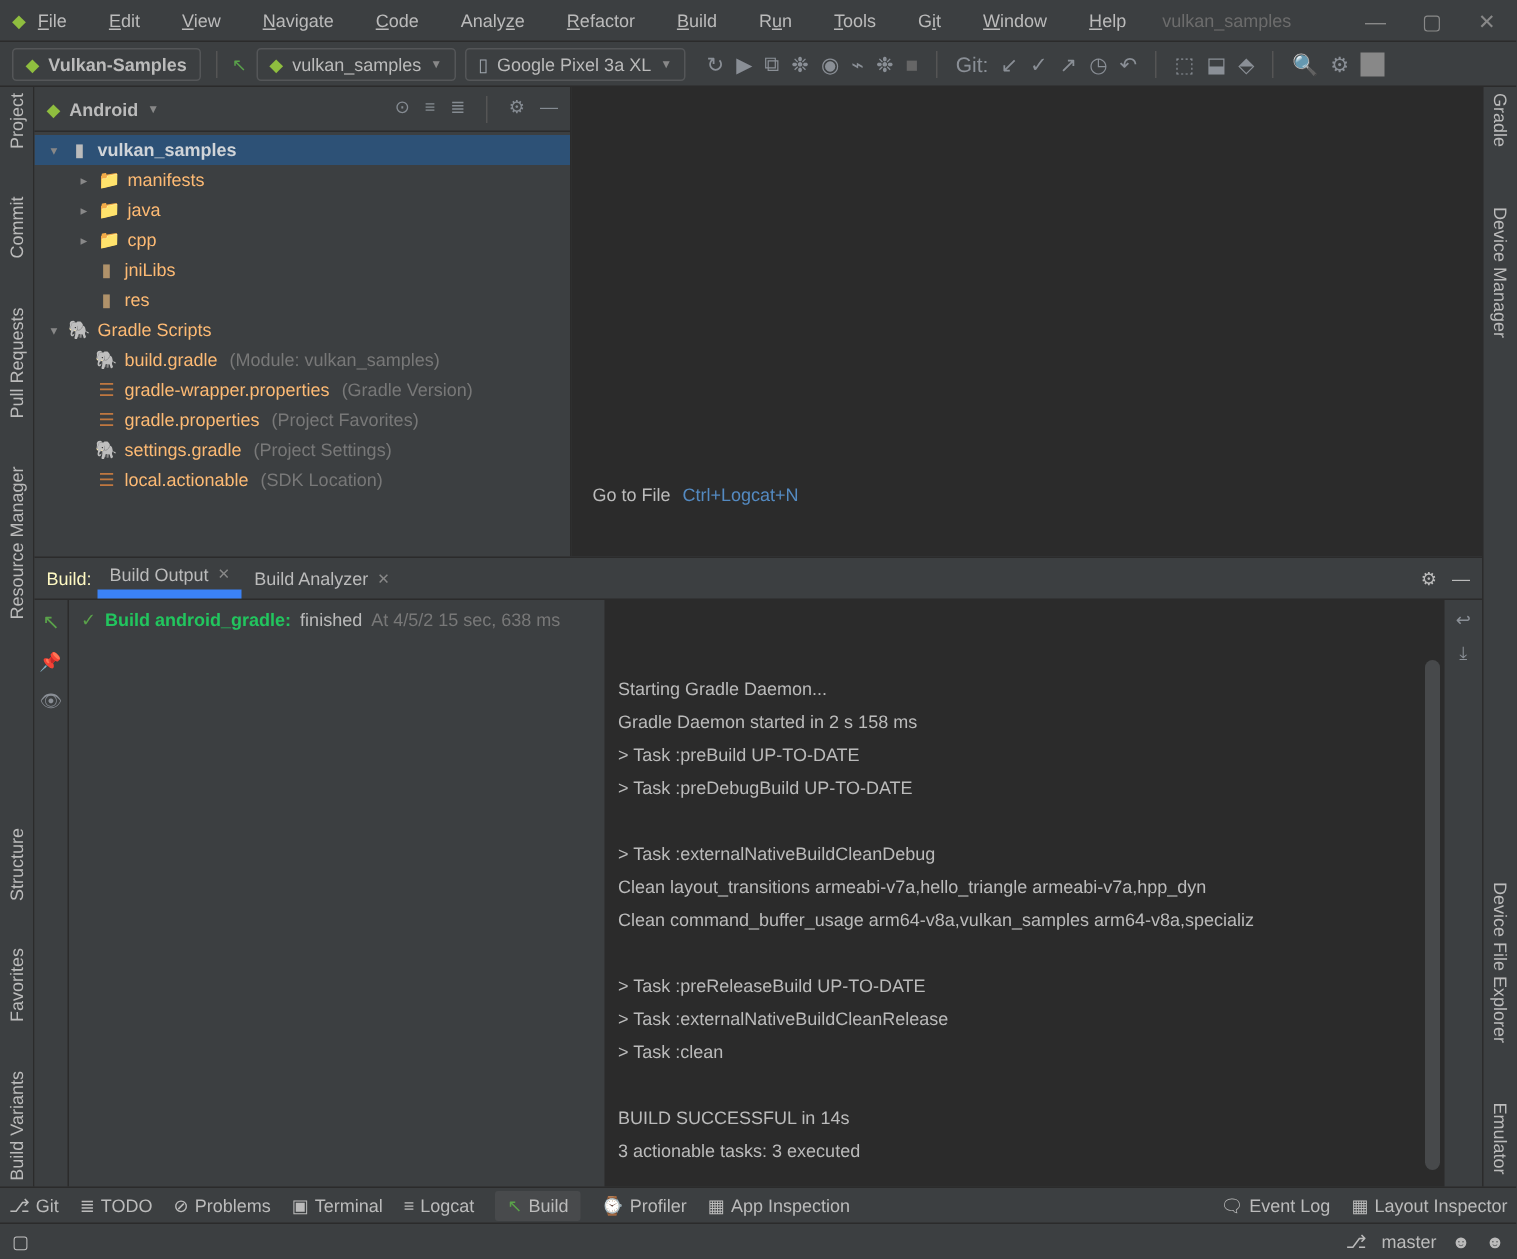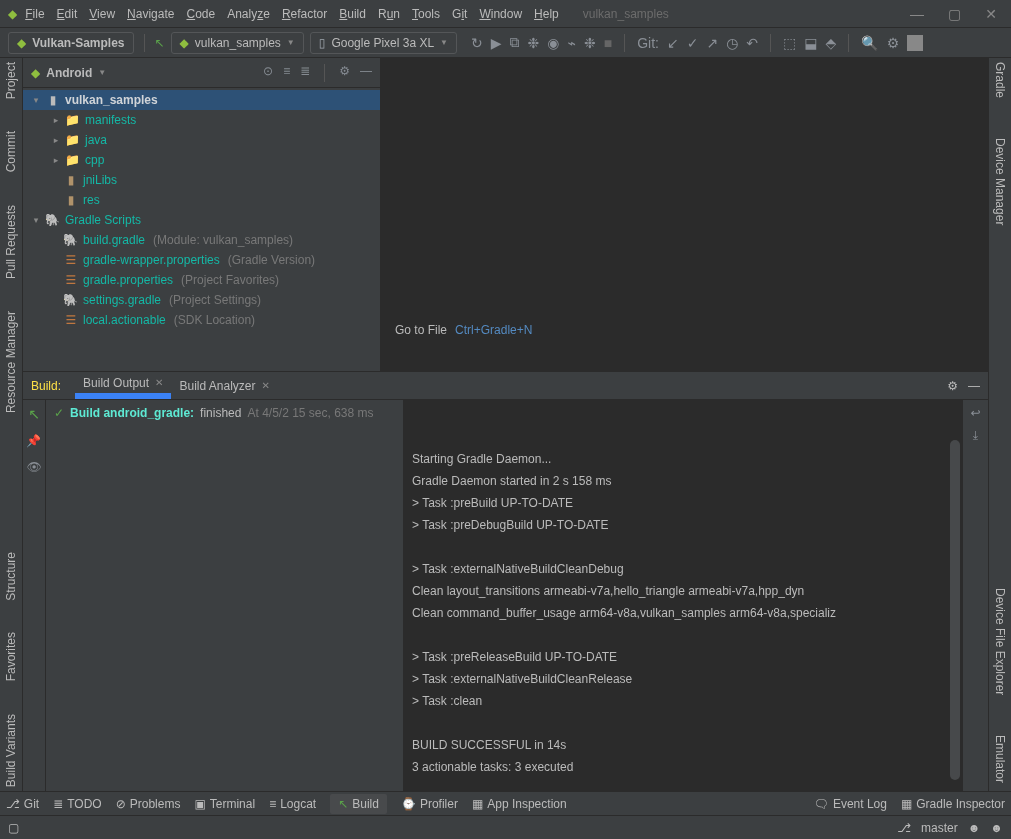--- a/index.html
+++ b/index.html
@@ -1,18 +1,18 @@
 <!DOCTYPE html>
 <html><head>
 <meta charset="utf-8">
 <style>
 *{margin:0;padding:0;box-sizing:border-box;font-family:"Segoe UI",Arial,sans-serif;font-size:12px;color:#bbb;user-select:none}
 body{background:#3c3f41;width:1011px;height:839px;overflow:hidden;display:flex;flex-direction:column}
 .title-bar{height:28px;background:#3c3f41;display:flex;align-items:center;padding:0 8px;border-bottom:1px solid #2b2b2b}
-.title-bar .menu{display:flex;gap:12px;margin-left:8px}
+.title-bar .menu{display:flex;gap:28px;margin-left:8px}
 .title-bar .menu span{color:#bbb;cursor:pointer}
 .title-bar .menu span u{text-decoration:underline}
 .app-title{margin-left:24px;color:#6c6c6c}
 .win-ctrl{margin-left:auto;display:flex;gap:24px;padding-right:6px}
 .win-ctrl span{color:#888;font-size:14px}
 .toolbar{height:30px;background:#3c3f41;border-bottom:1px solid #2b2b2b;display:flex;align-items:center;padding:0 8px;gap:6px}
 .nav-box{display:flex;align-items:center;gap:6px;padding:3px 8px;border:1px solid #545658;border-radius:3px}
 .dropdown{display:flex;align-items:center;gap:6px;padding:3px 8px;border:1px solid #545658;border-radius:3px;background:#3c3f41}
 .dropdown .arrow{color:#888;font-size:8px}
 .tb-icons{display:flex;align-items:center;gap:8px;margin-left:8px}
@@ -27,30 +27,30 @@
 .project-panel{width:358px;background:#3c3f41;border-right:1px solid #2b2b2b;display:flex;flex-direction:column}
 .panel-header{height:30px;display:flex;align-items:center;padding:0 8px;border-bottom:1px solid #2b2b2b}
 .panel-header .ttl{display:flex;align-items:center;gap:6px}
 .panel-header .right{margin-left:auto;display:flex;gap:10px}
 .panel-header .right span{color:#858b92}
 .tree{flex:1;overflow:auto;padding:2px 0}
 .tree-row{height:20px;display:flex;align-items:center;padding-left:8px;gap:4px;cursor:pointer}
 .tree-row.sel{background:#2d5176}
 .tree-row .chev{width:10px;color:#888;font-size:9px;text-align:center}
 .tree-row .ic{width:16px;text-align:center}
-.tree-row .lbl{color:#14b8a6}
+.tree-row .lbl{color:#fdba74}
 .tree-row .hint{color:#787878;margin-left:4px}
 .fold-ic{color:#7d9ec0}
 .gr-lbl{color:#a2c06c}
 .editor{flex:1;background:#2b2b2b;display:flex;flex-direction:column;justify-content:flex-end;padding:0 0 16px 14px}
 .hint-row{color:#aaa;font-size:13px;margin-bottom:18px}
 .hint-row .kb{color:#548ac1;margin-left:8px}
 .build-panel{height:420px;background:#3c3f41;border-top:1px solid #2b2b2b;display:flex;flex-direction:column}
 .build-tabs{height:28px;display:flex;align-items:center;padding:0 8px;border-bottom:1px solid #2b2b2b}
-.build-tabs .lbl{color:#fde047;margin-right:14px}
+.build-tabs .lbl{color:#fef9c3;margin-right:4px}
 .build-tabs .tab{display:flex;align-items:center;gap:6px;padding:0 8px;height:100%;color:#bbb;cursor:pointer}
 .build-tabs .tab.active{border-bottom:6px solid #3b82f6}
 .build-tabs .tab .x{color:#888;font-size:10px}
 .build-tabs .right{margin-left:auto;display:flex;gap:10px}
 .build-body{flex:1;display:flex;min-height:0}
 .bb-edge{width:23px;border-right:1px solid #2b2b2b;display:flex;flex-direction:column;align-items:center;gap:12px;padding-top:6px}
 .bb-left{width:358px;border-right:1px solid #2b2b2b;padding:6px 8px}
 .bb-left .row{display:flex;align-items:center;gap:6px}
 .bb-out{flex:1;font-family:Consolas,monospace;font-size:13px;line-height:22px;color:#bdbdbd;padding:4px 2px;overflow:hidden;white-space:pre;background:#2b2b2b;position:relative}
 .bb-out .ln{padding-left:6px}
@@ -243,21 +243,21 @@
               <div class="tree-row" style="padding-left: 40px;">
                 <span class="ic" style="color: rgb(192, 119, 64);">☰</span>
                 <span class="lbl gr-lbl">local.actionable</span>
                 <span class="hint">(SDK Location)</span>
               </div>
             </div>
         </div>
       </div>
 
       <div class="editor">
-        <div class="hint-row"><span>Go to File</span><span class="kb">Ctrl+Gradle+N</span></div>
+        <div class="hint-row"><span>Go to File</span><span class="kb">Ctrl+Logcat+N</span></div>
       </div>
     </div>
 
     <div class="build-panel">
       <div class="build-tabs">
         <span class="lbl">Build:</span>
         <div class="tab active">
             <span>Build Output</span>
             <span class="x">✕</span>
           </div>
@@ -272,21 +272,21 @@
       </div>
       <div class="build-body">
         <div class="bb-edge">
           <span class="ico-green" style="font-size:14px">↖</span>
           <span style="color:#8a8f96">📌</span>
           <span style="color:#8a8f96">👁</span>
         </div>
         <div class="bb-left">
           <div class="row">
             <span class="ico-green">✓</span>
-            <span style="font-weight:600;color:#5eead4">Build android_gradle:</span>
+            <span style="font-weight:600;color:#22c55e">Build android_gradle:</span>
             <span>finished</span>
             <span style="color:#787878">At 4/5/2  15 sec, 638 ms</span>
           </div>
         </div>
         <div class="bb-out">
           <div id="out-lines"><div class="ln">Starting Gradle Daemon...</div><div class="ln">Gradle Daemon started in 2 s 158 ms</div><div class="ln">&gt; Task :preBuild UP-TO-DATE</div><div class="ln">&gt; Task :preDebugBuild UP-TO-DATE</div><div class="ln">&nbsp;</div><div class="ln">&gt; Task :externalNativeBuildCleanDebug</div><div class="ln">Clean layout_transitions armeabi-v7a,hello_triangle armeabi-v7a,hpp_dyn</div><div class="ln">Clean command_buffer_usage arm64-v8a,vulkan_samples arm64-v8a,specializ</div><div class="ln">&nbsp;</div><div class="ln">&gt; Task :preReleaseBuild UP-TO-DATE</div><div class="ln">&gt; Task :externalNativeBuildCleanRelease</div><div class="ln">&gt; Task :clean</div><div class="ln">&nbsp;</div><div class="ln">BUILD SUCCESSFUL in 14s</div><div class="ln">3 actionable tasks: 3 executed</div><div class="ln">&nbsp;</div></div>
           <div class="scrollbar"></div>
         </div>
         <div class="bb-ric">
           <span>↩</span>
@@ -339,21 +339,21 @@
       <span>▦</span>
       <span>App Inspection</span>
     </div>
   <div style="margin-left:auto;display:flex;gap:14px">
     <div class="item">
         <span>🗨</span>
         <span>Event Log</span>
       </div>
     <div class="item">
         <span>▦</span>
-        <span>Gradle Inspector</span>
+        <span>Layout Inspector</span>
       </div>
   </div>
 </div>
 
 <div class="status-bar">
   <span>▢</span>
   <div class="right">
     <span>⎇</span>
     <span>master</span>
     <span>☻</span>

